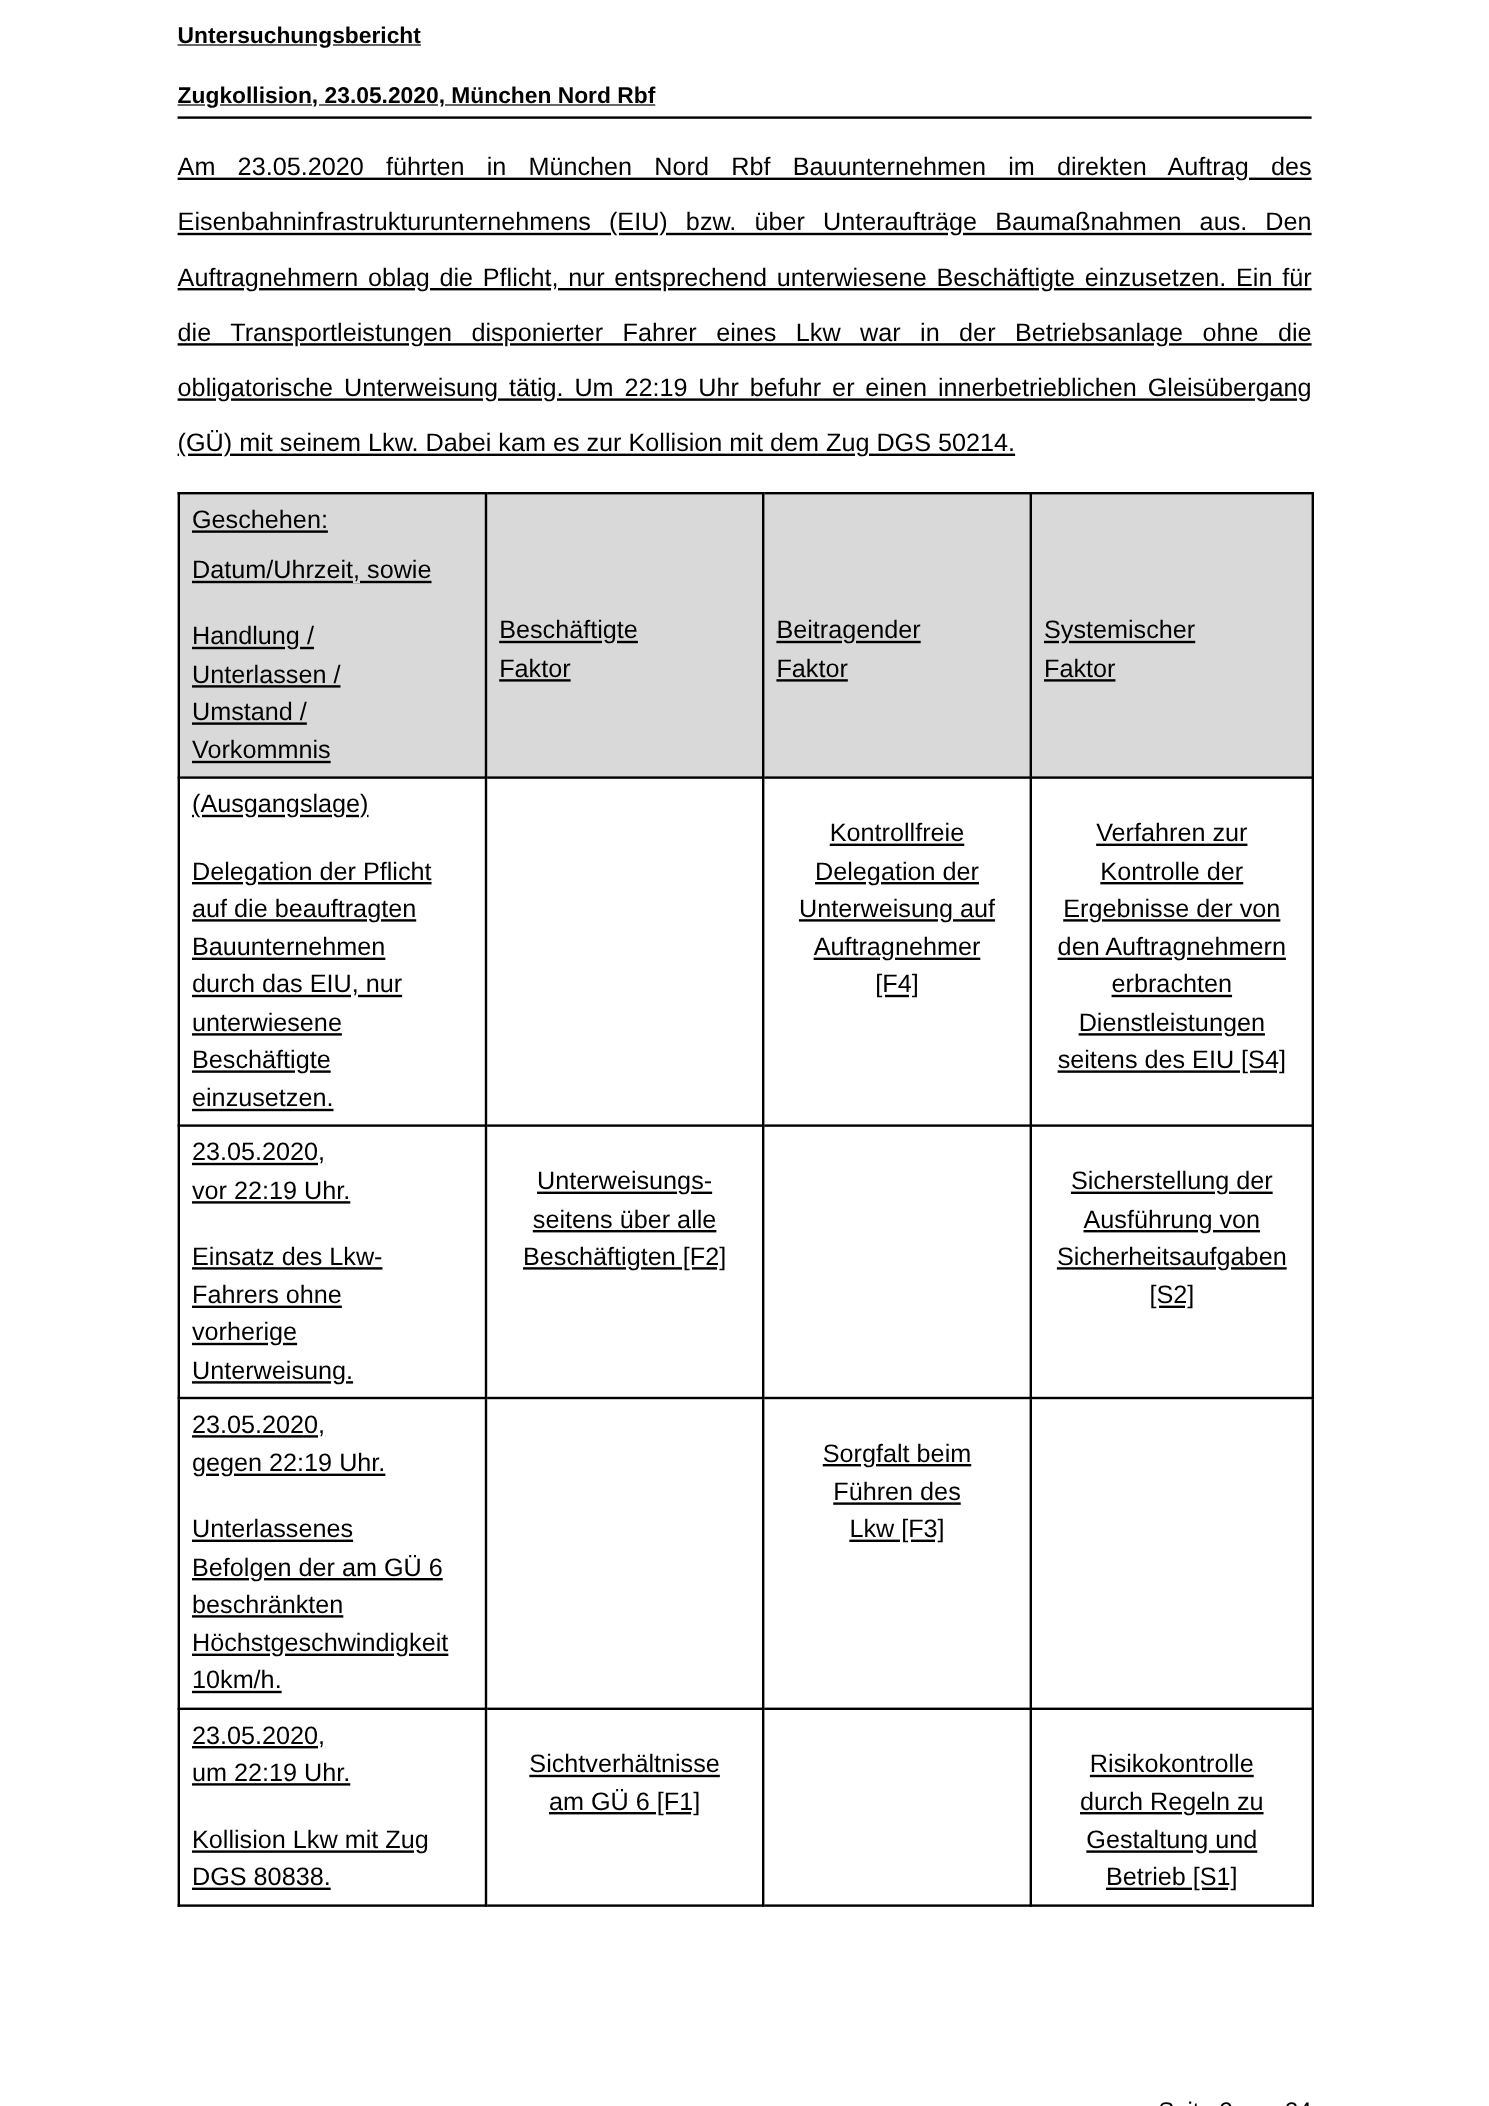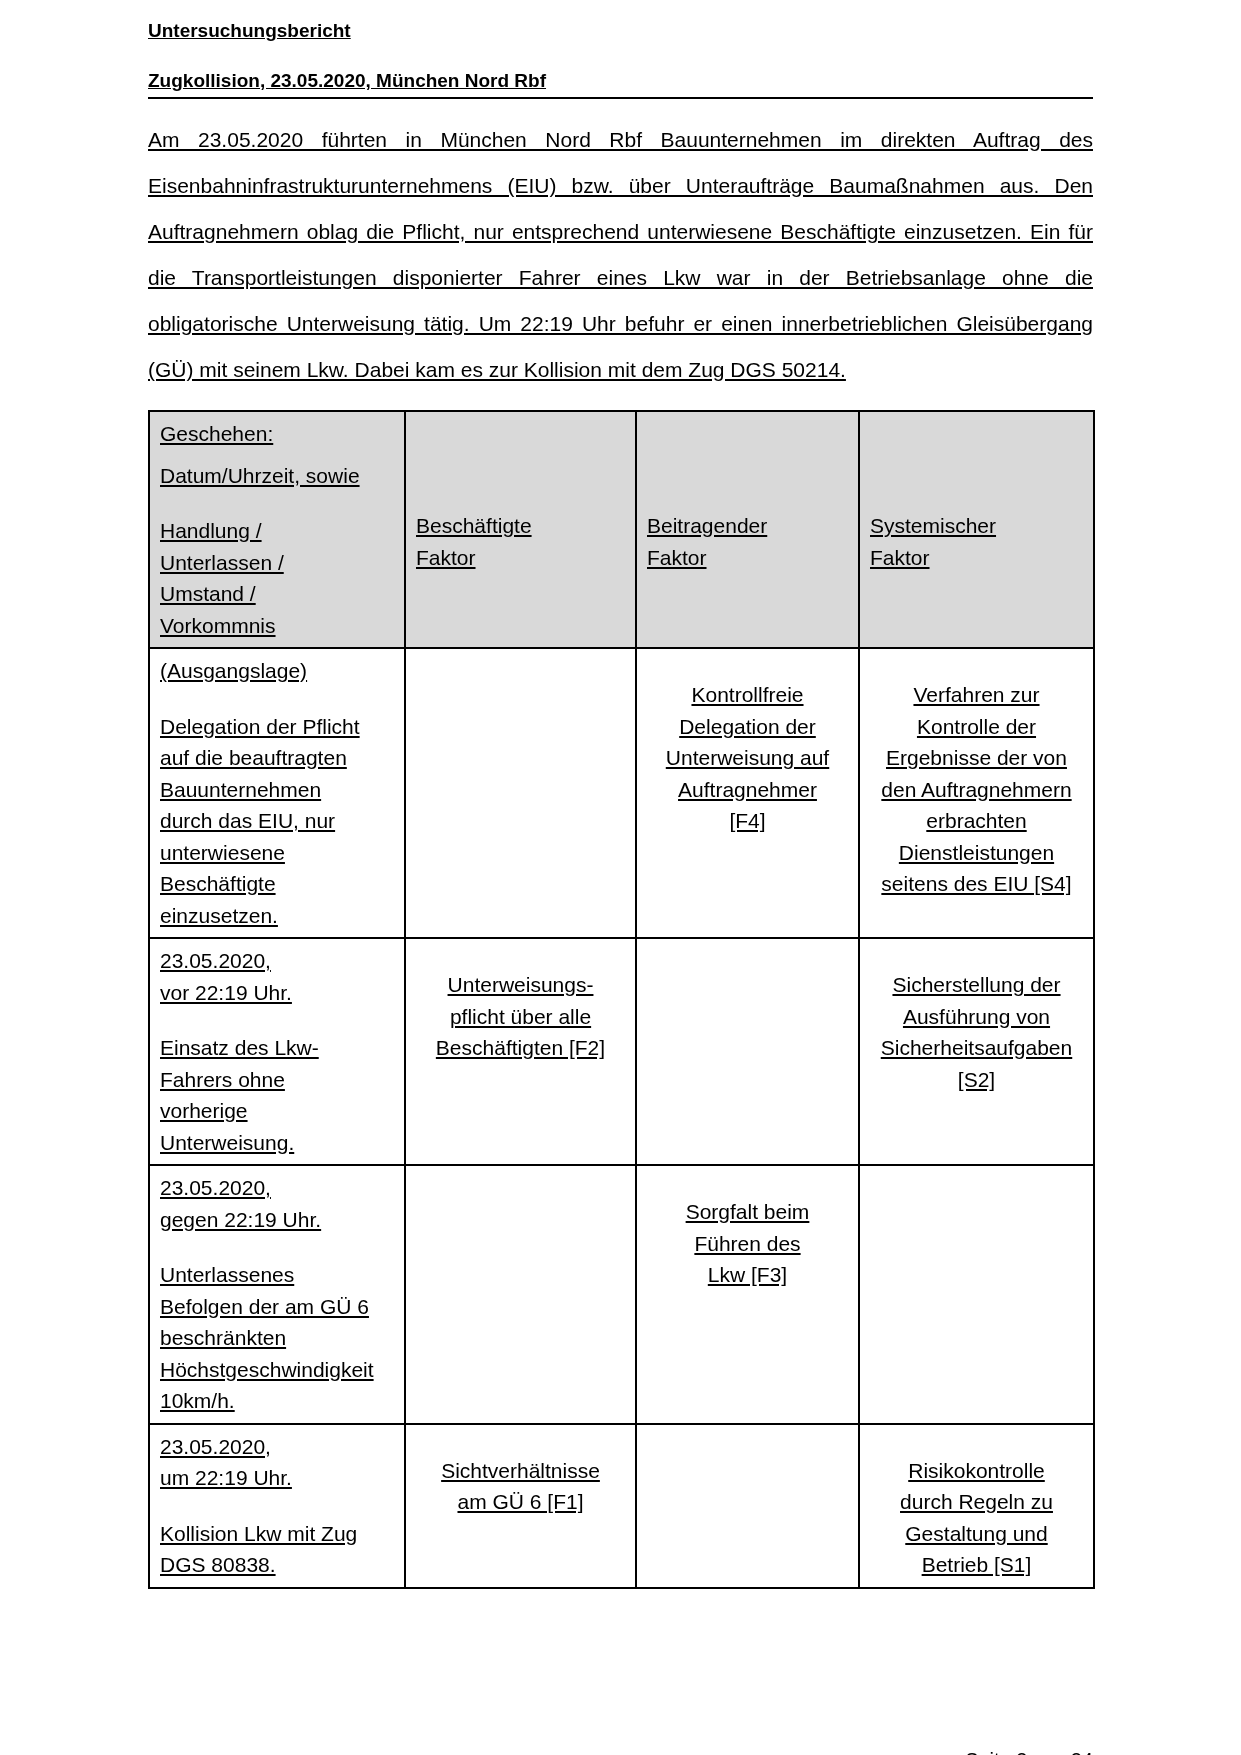--- a/index.html
+++ b/index.html
@@ -158,21 +158,21 @@
         <td>
           <p class="cellp">23.05.2020,
 vor 22:19 Uhr.</p>
           <p class="cellp">Einsatz des Lkw-
 Fahrers ohne
 vorherige
 Unterweisung.</p>
         </td>
         <td class="center">
           <p class="cellp">Unterweisungs-
-pflicht über alle
+seitens über alle
 Beschäftigten [F2]</p>
         </td>
         <td class="center">
           <p class="cellp"></p>
         </td>
         <td class="center">
           <p class="cellp">Sicherstellung der
 Ausführung von
 Sicherheitsaufgaben
 [S2]</p>

